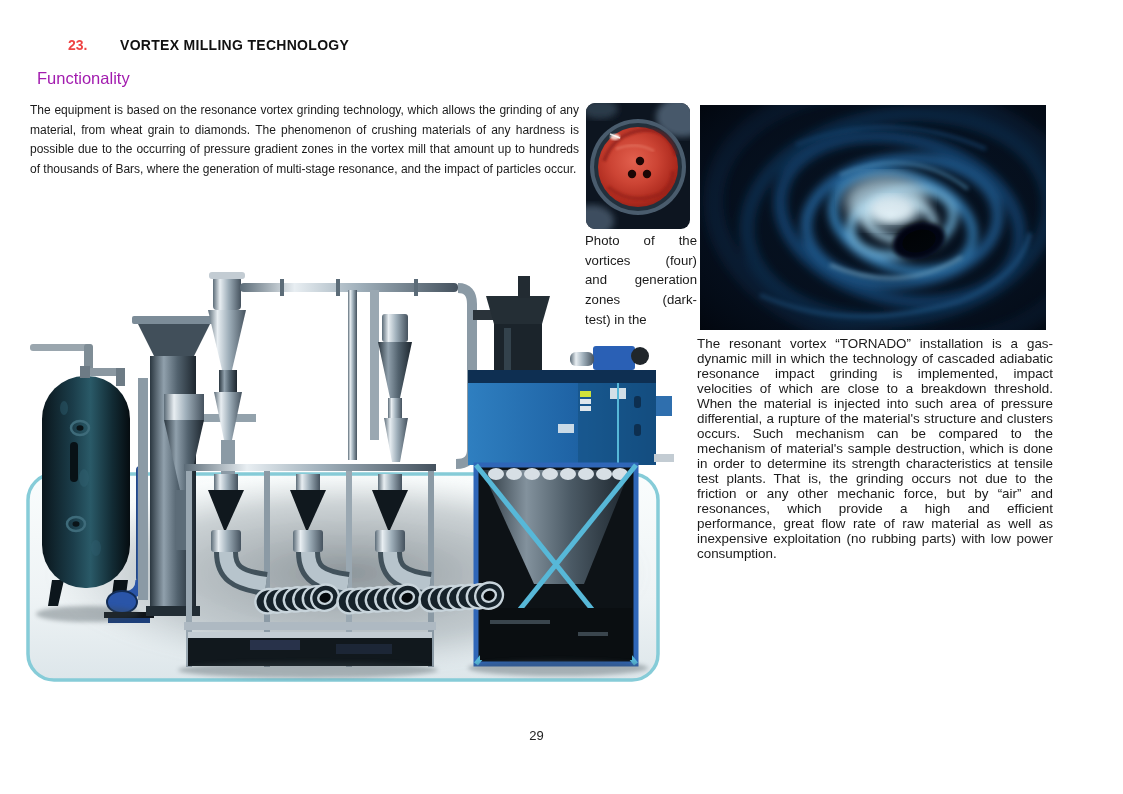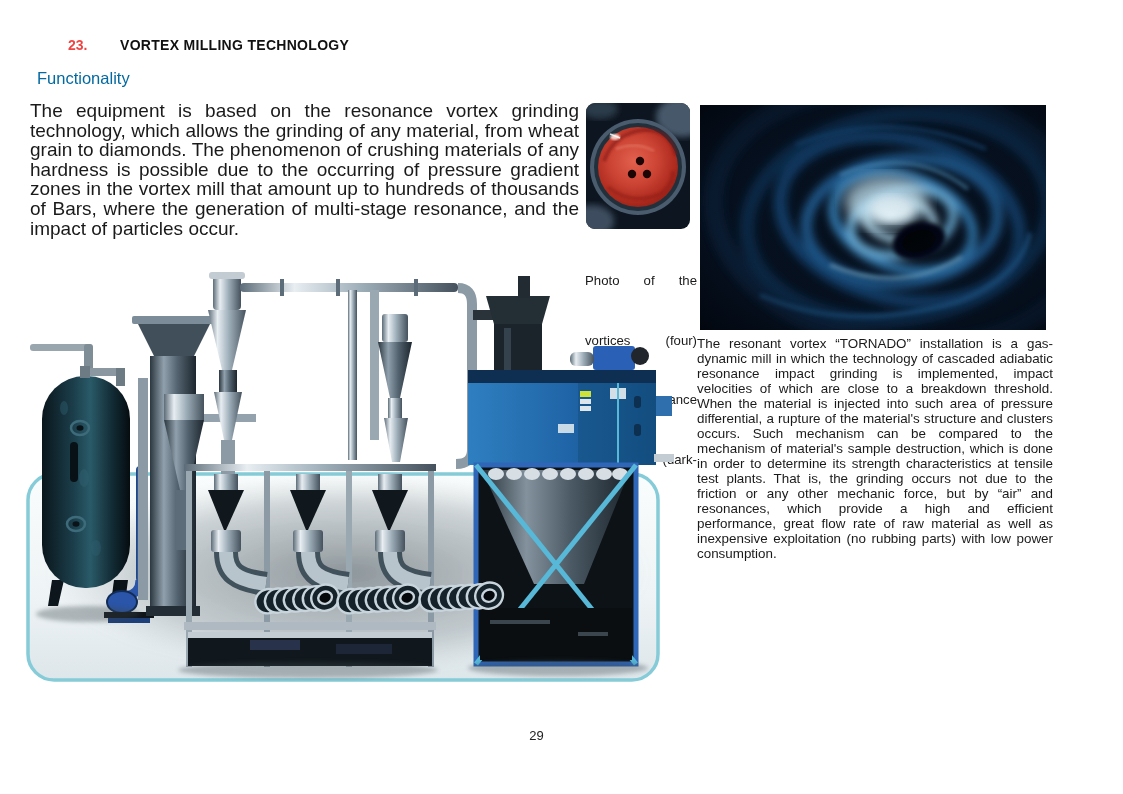--- a/index.html
+++ b/index.html
@@ -3,25 +3,25 @@
 <meta charset="utf-8">
 <style>
   html,body{margin:0;padding:0;}
   body{
     width:1123px;height:794px;position:relative;background:#ffffff;
     font-family:"Liberation Sans", sans-serif;color:#1a1a1a;overflow:hidden;
   }
   .abs{position:absolute;}
   .hdr-num{left:68px;top:37px;font-size:14px;font-weight:bold;color:#ef4444;}
   .hdr-title{left:120px;top:37px;font-size:14px;font-weight:bold;letter-spacing:.3px;color:#111;text-align:center;}
-  .subhead{left:37px;top:69px;font-size:16.5px;font-weight:400;color:#0369a1;}
-  .intro{left:30px;top:101px;width:549px;font-size:19px;line-height:19.6px;text-align:justify;}
+  .subhead{left:37px;top:69px;font-size:16.5px;font-weight:400;color:#a21caf;}
+  .intro{left:30px;top:101px;width:549px;font-size:12px;line-height:19.6px;text-align:justify;}
   .vortex-photo{left:586px;top:103px;width:104px;height:126px;border-radius:9px;overflow:hidden;display:block;}
   .caption{left:585px;top:231px;width:112px;font-size:13.2px;line-height:19.7px;}
-  .cap-line{text-align:justify;text-align-last:justify;margin-top:40px;}
+  .cap-line{text-align:justify;text-align-last:justify;}
   .cap-last{text-align-last:left;}
   .tornado{left:700px;top:105px;width:346px;height:225px;display:block;}
   .tornado-par{left:697px;top:336px;width:356px;font-size:13.4px;line-height:15px;text-align:justify;}
   .machine{left:18px;top:228px;width:656px;height:466px;display:block;}
   .pagenum{left:0;top:728px;width:1073px;text-align:center;font-size:13px;color:#222;}
 </style>
 </head>
 <body>
 
 <div class="abs hdr-num">23.</div>
@@ -58,21 +58,21 @@
   <circle cx="54" cy="58" r="4.2" fill="#1c0605"></circle>
   <circle cx="46" cy="71" r="4.2" fill="#1c0605"></circle>
   <circle cx="61" cy="71" r="4.2" fill="#1c0605"></circle>
   <ellipse cx="29" cy="34" rx="5" ry="3" fill="#ffe9e2" opacity=".85" filter="url(#rb1)"></ellipse>
   <path d="M24 31 l10 4" stroke="#fff" stroke-width="1.4" opacity=".8"></path>
 </svg>
 
 <div class="abs caption">
   <div class="cap-line">Photo of the</div>
   <div class="cap-line">vortices (four)</div>
-  <div class="cap-line">and resonance</div>
+  <div class="cap-line">and generation</div>
   <div class="cap-line">zones (dark-</div>
   <div class="cap-line cap-last">test) in the</div>
 </div>
 
 <svg class="abs tornado" viewBox="0 0 346 225" xmlns="http://www.w3.org/2000/svg">
   <defs>
     <radialGradient id="vig" cx="55%" cy="50%" r="75%">
       <stop offset="0%" stop-color="#0a2240" stop-opacity="0"></stop>
       <stop offset="70%" stop-color="#050f1e" stop-opacity=".55"></stop>
       <stop offset="100%" stop-color="#02060d" stop-opacity=".95"></stop>

